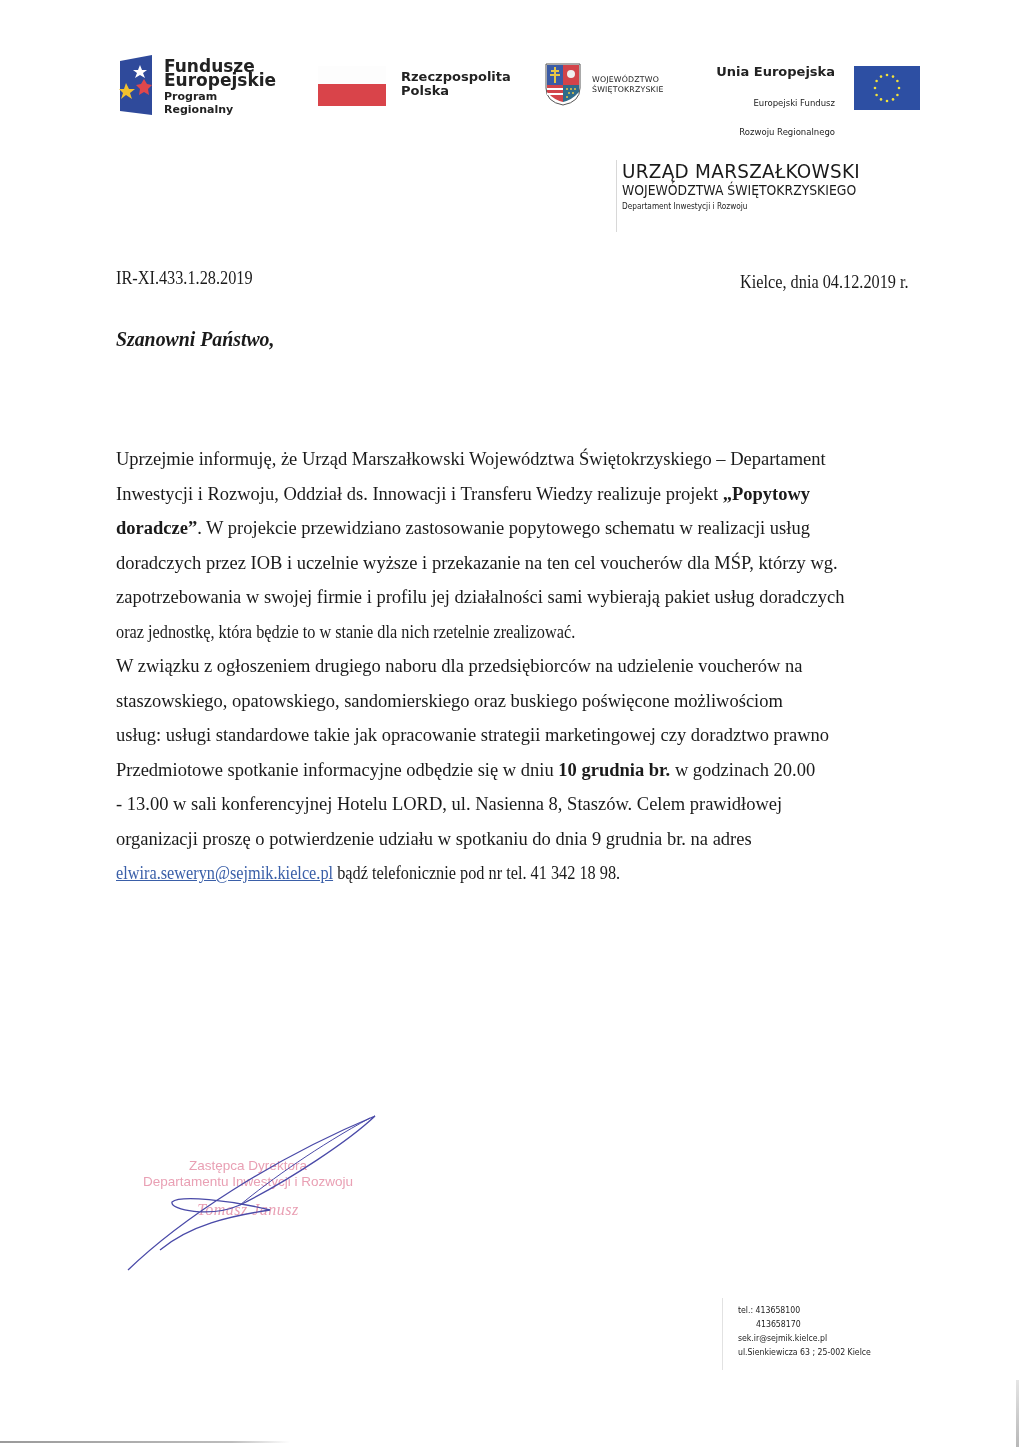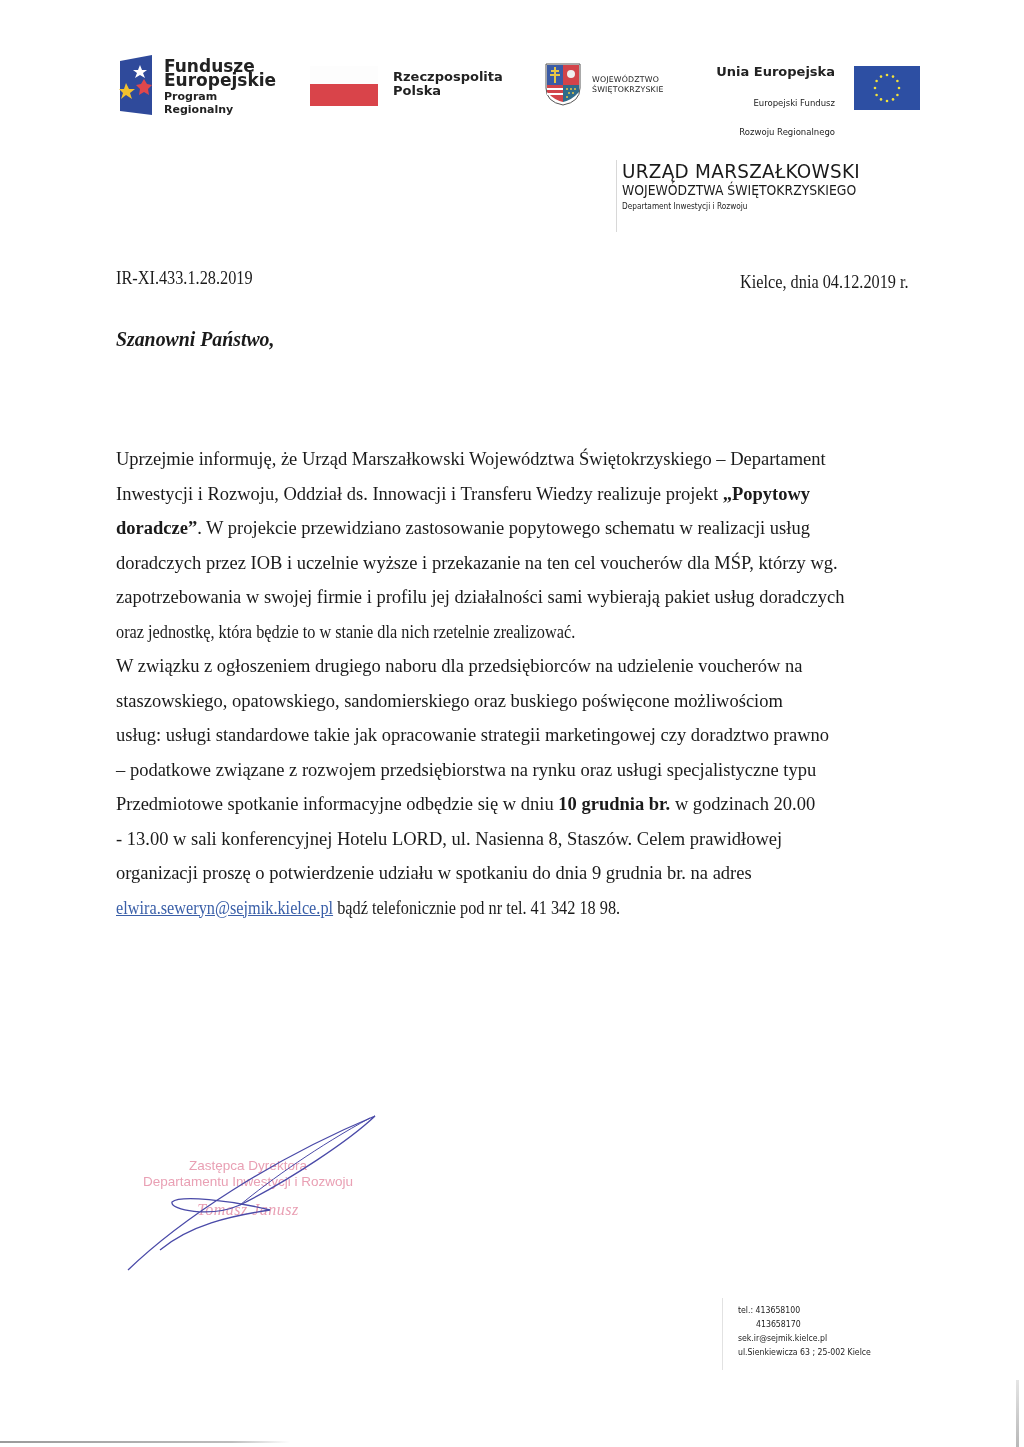--- a/index.html
+++ b/index.html
@@ -6,21 +6,21 @@
   body { width: 1024px; height: 1447px; position: relative; overflow: hidden; font-family: "Liberation Serif", serif; color: #1a1a1a; }
   .abs { position: absolute; }
 
   
   .logo-fe { left: 118px; top: 55px; width: 150px; height: 62px; }
   .fe-flag { position: absolute; left: 0; top: 0; width: 40px; height: 60px; }
   .fe-text { position: absolute; left: 46px; top: 4px; font-family: "DejaVu Sans", sans-serif; }
   .fe-title { font-size: 17px; font-weight: bold; line-height: 14px; color: #222; }
   .fe-sub { font-size: 11px; font-weight: bold; color: #222; margin-top: 3px; }
 
-  .logo-rp { left: 310px; top: 66px; width: 200px; height: 40px; }
+  .logo-rp { left: 318px; top: 66px; width: 200px; height: 40px; }
   .rp-flag { position: absolute; left: 0; top: 0; width: 68px; height: 40px; }
   .rp-flag .w { height: 18px; background: #fdfdfd; }
   .rp-flag .r { height: 22px; background: #d9444a; }
   .rp-text { position: absolute; left: 83px; top: 4px; font-family: "DejaVu Sans", sans-serif; font-size: 13px; font-weight: bold; line-height: 14px; color: #222; }
 
   .logo-ws { left: 544px; top: 62px; width: 140px; height: 48px; }
   .ws-crest { position: absolute; left: 0; top: 0; width: 38px; height: 44px; }
   .ws-text { position: absolute; left: 48px; top: 13px; font-family: "DejaVu Sans", sans-serif; font-size: 7.8px; line-height: 10px; color: #222; letter-spacing: 0.2px; }
 
   .logo-ue { left: 700px; top: 64px; width: 220px; height: 50px; }
@@ -156,21 +156,20 @@
 <div class="abs body-text">
   <div class="line" style="transform: scaleX(1); margin-top: 32px;"><span>Uprzejmie informuję, że Urząd Marszałkowski Województwa Świętokrzyskiego – Departament</span></div>
   <div class="line" style="transform: scaleX(1);"><span>Inwestycji i Rozwoju, Oddział ds. Innowacji i Transferu Wiedzy realizuje projekt </span><b>„Popytowy</b></div>
   <div class="line" style="transform: scaleX(1);"><b>doradcze”</b><span>. W projekcie przewidziano zastosowanie popytowego schematu w realizacji usług</span></div>
   <div class="line" style="transform: scaleX(1);">doradczych przez IOB i uczelnie wyższe i przekazanie na ten cel voucherów dla MŚP, którzy wg.</div>
   <div class="line" style="transform: scaleX(1);">zapotrzebowania w swojej firmie i profilu jej działalności sami wybierają pakiet usług doradczych</div>
   <div class="line" style="transform: scaleX(0.88);">oraz jednostkę, która będzie to w stanie dla nich rzetelnie zrealizować.</div>
   <div class="line" style="transform: scaleX(1);">W związku z ogłoszeniem drugiego naboru dla przedsiębiorców na udzielenie voucherów na</div>
   <div class="line" style="transform: scaleX(1);">staszowskiego, opatowskiego, sandomierskiego oraz buskiego poświęcone możliwościom</div>
   <div class="line" style="transform: scaleX(1);">usług: usługi standardowe takie jak opracowanie strategii marketingowej czy doradztwo prawno</div>
-  <div class="line" style="transform: scaleX(1);">– podatkowe związane z rozwojem przedsiębiorstwa na rynku oraz usługi specjalistyczne typu</div>
   <div class="line" style="transform: scaleX(1);"><span>Przedmiotowe spotkanie informacyjne odbędzie się w dniu </span><b>10 grudnia br.</b><span>  w godzinach  20.00</span></div>
   <div class="line" style="transform: scaleX(1);">- 13.00 w sali konferencyjnej Hotelu LORD, ul. Nasienna 8, Staszów. Celem prawidłowej</div>
   <div class="line" style="transform: scaleX(1);">organizacji proszę o potwierdzenie udziału w spotkaniu do dnia 9 grudnia br. na adres</div>
   <div class="line" style="transform: scaleX(0.88);"><a class="email-link">elwira.seweryn@sejmik.kielce.pl</a><span> bądź telefonicznie pod nr tel. 41 342 18 98.</span></div>
 </div>
 
 <div class="abs sig-stamp">
   <div>Zastępca Dyrektora</div>
   <div>Departamentu Inwestycji i Rozwoju</div>
   <div class="name">Tomasz Janusz</div>

